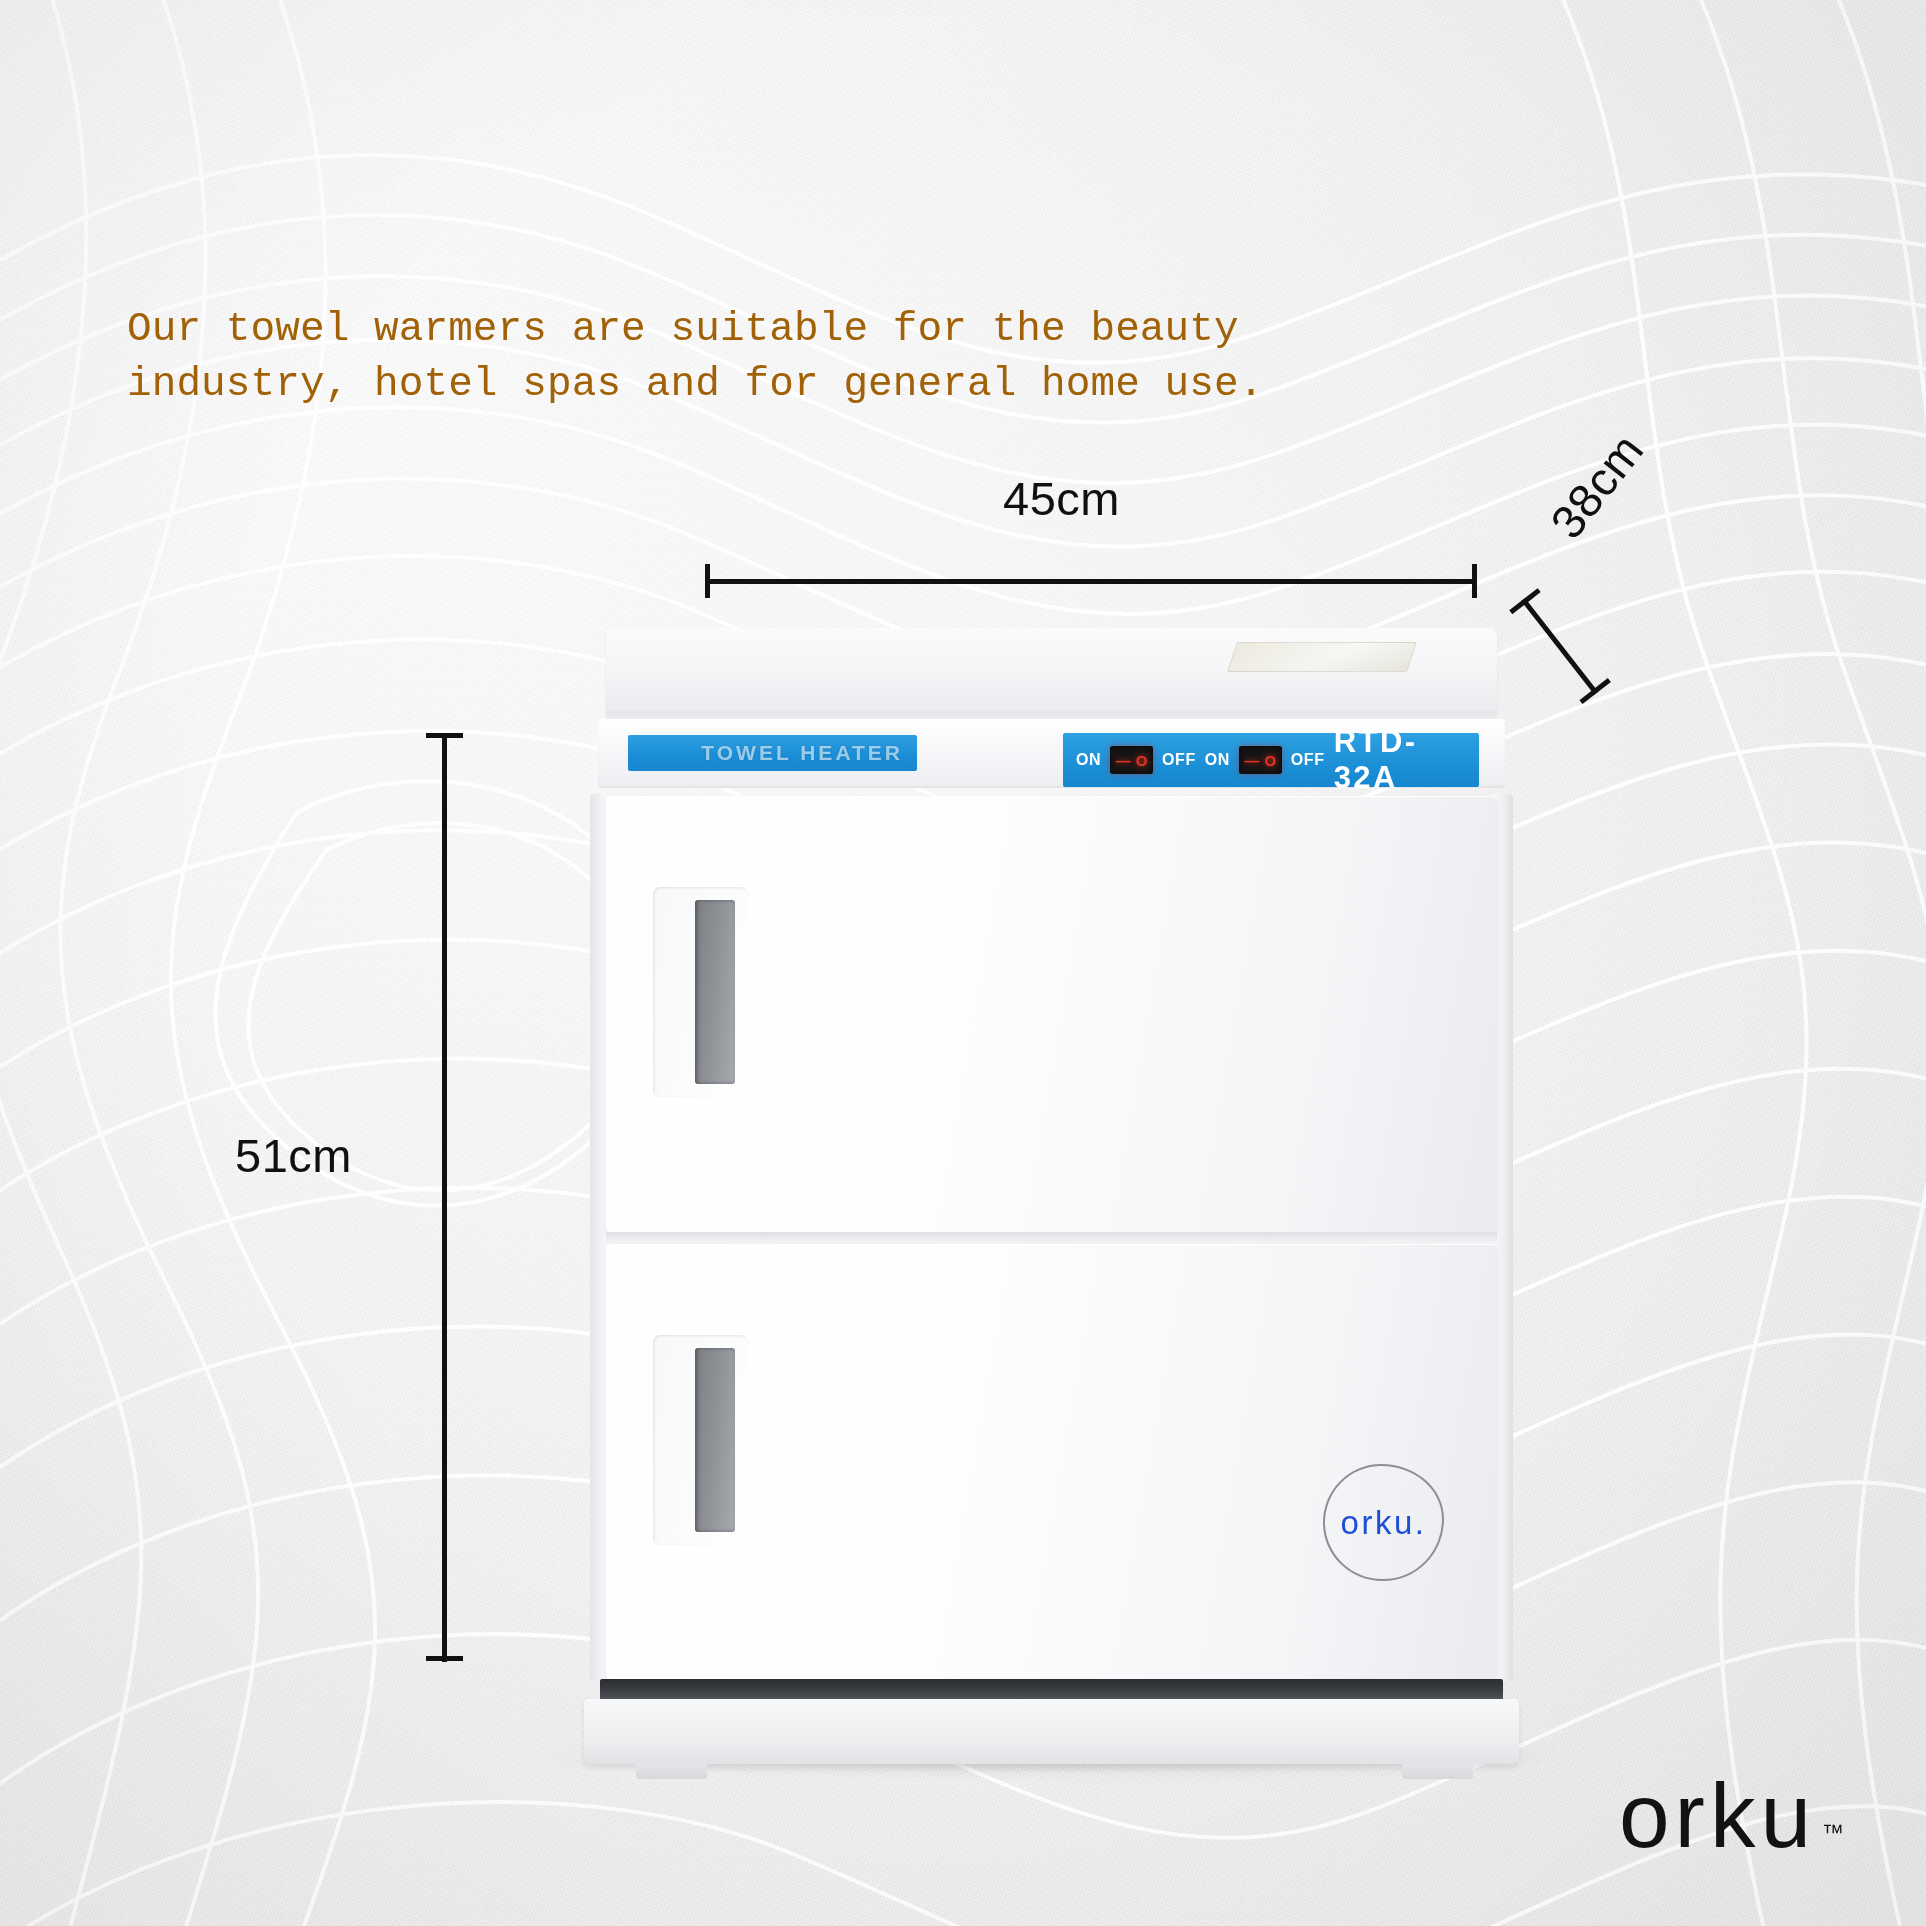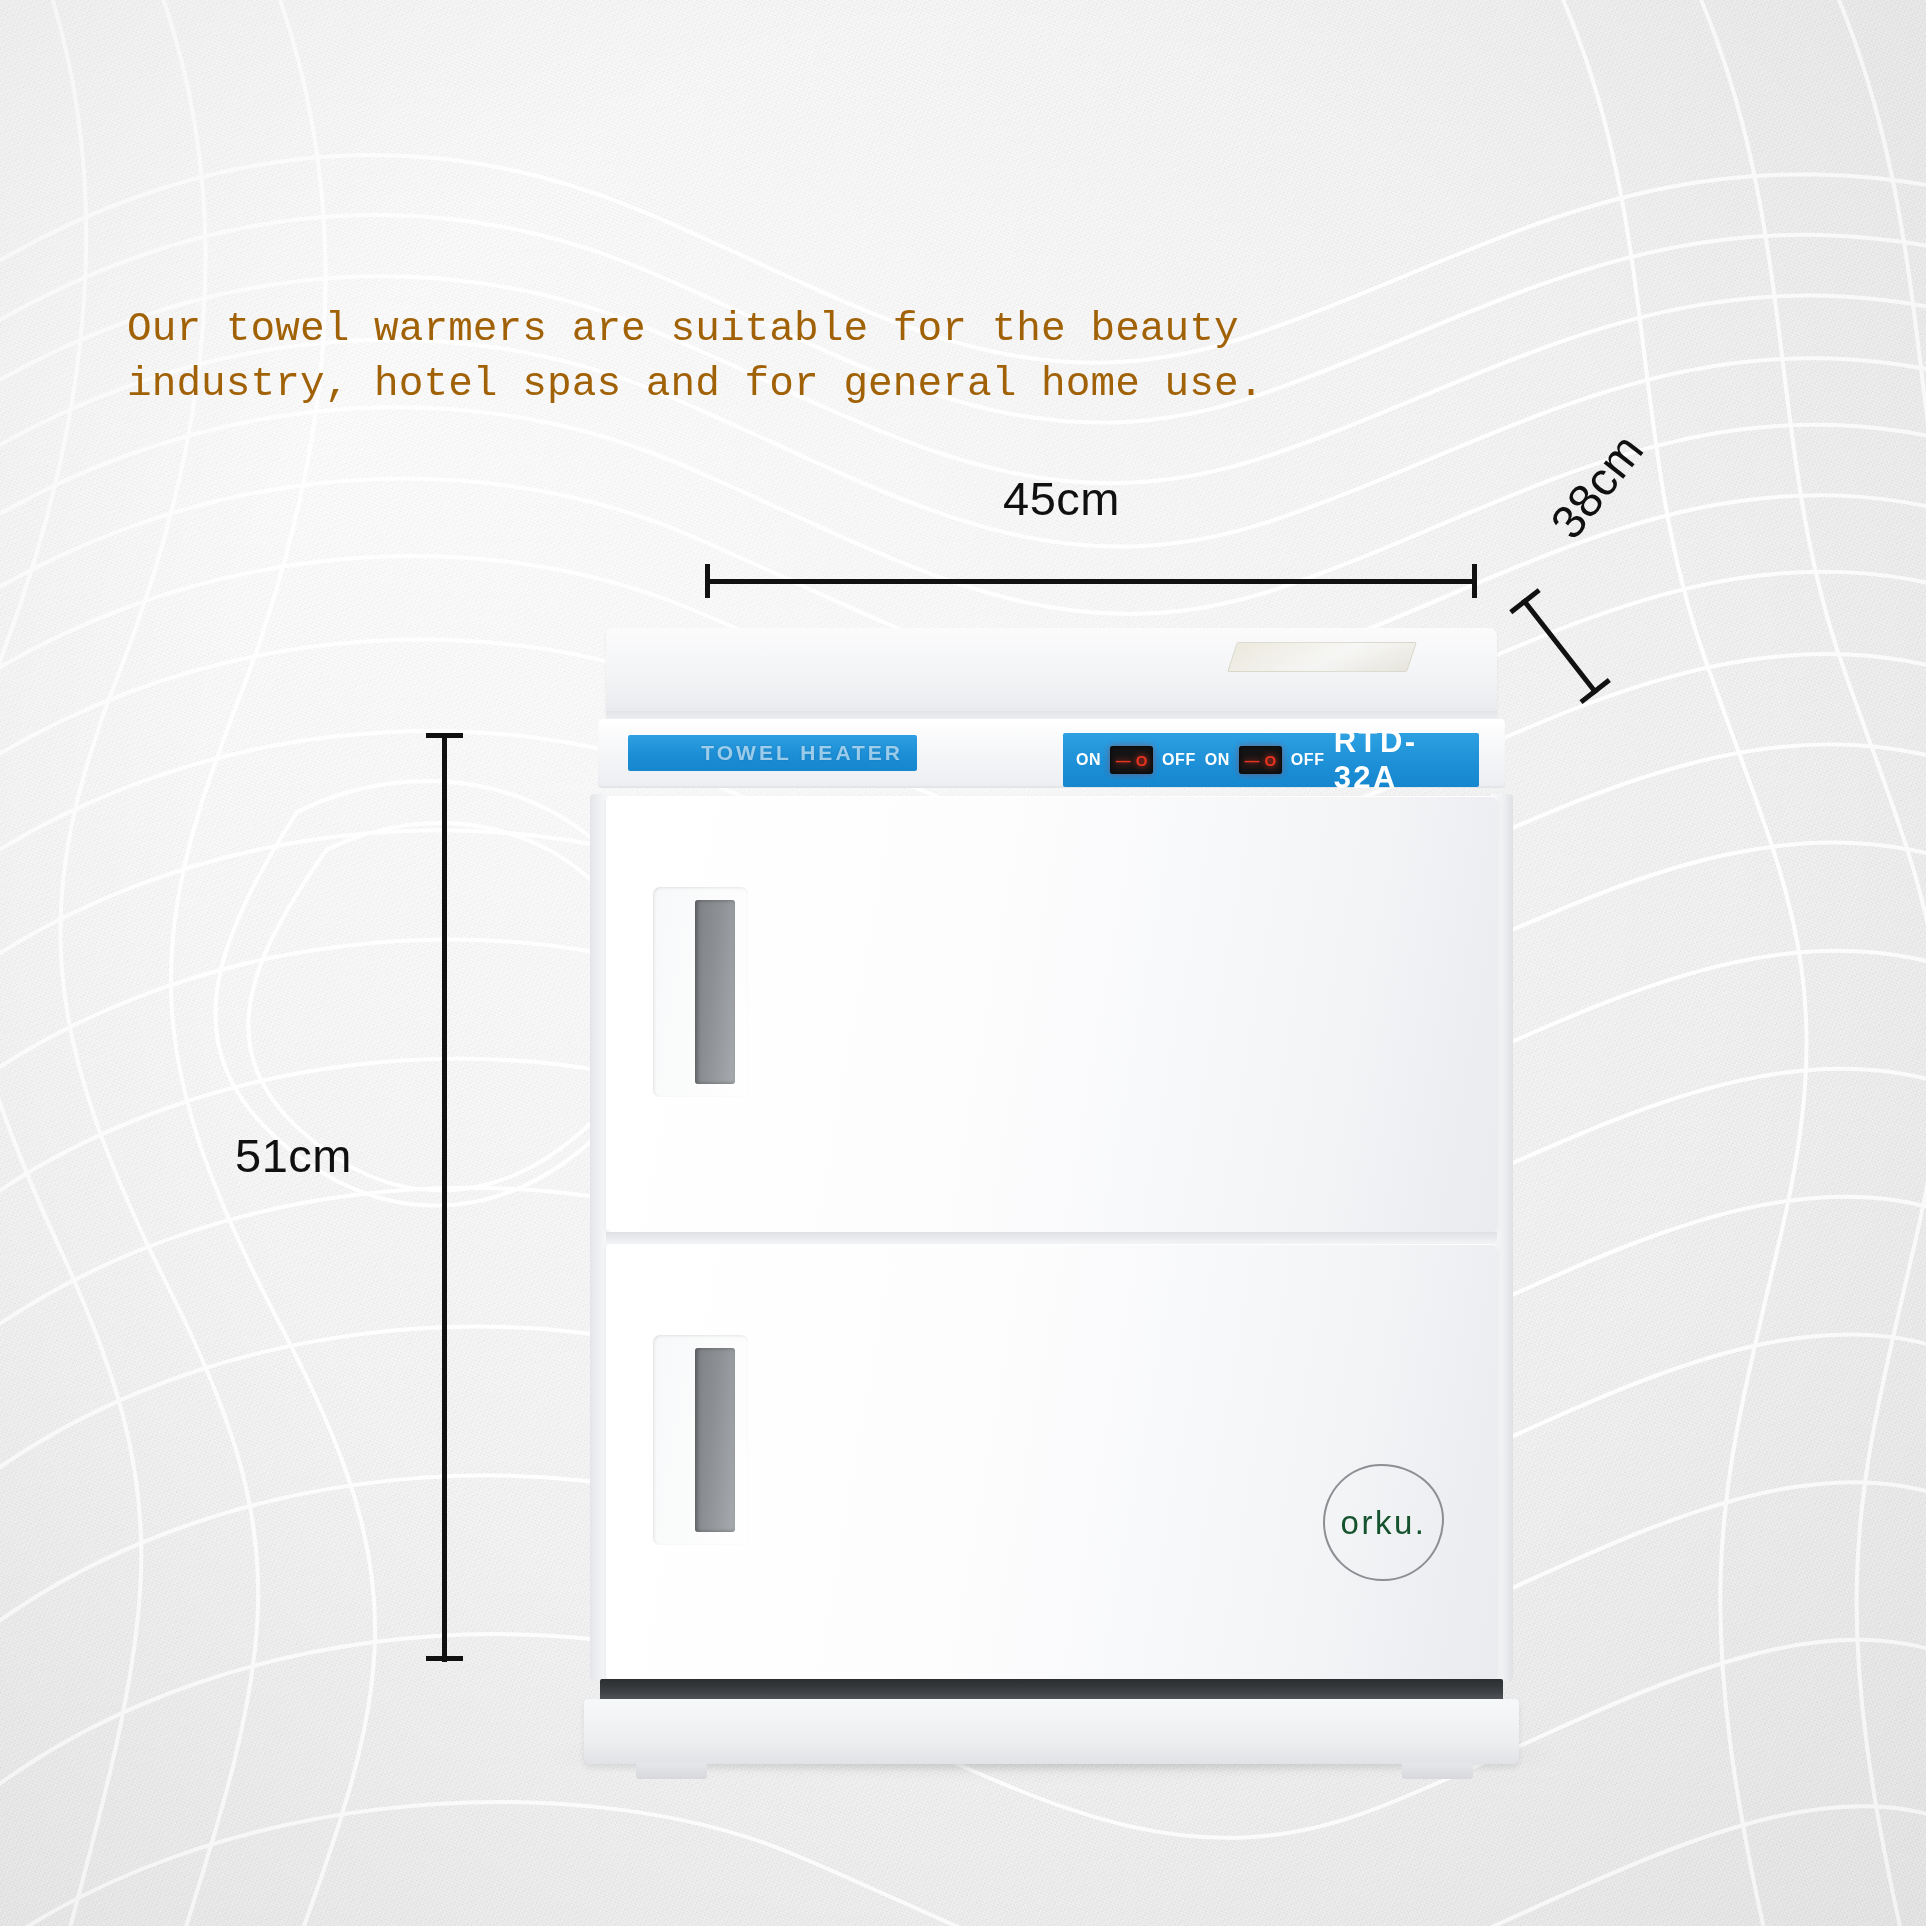--- a/index.html
+++ b/index.html
@@ -271,21 +271,21 @@
     border-radius: 48% 52% 50% 49% / 50% 47% 53% 50%;
     display: flex;
     align-items: center;
     justify-content: center;
   }
   .orku-badge span {
     font-family: "Liberation Sans", sans-serif;
     font-size: 33px;
     font-weight: 300;
     letter-spacing: 2.5px;
-    color: #14532d;
+    color: #1d4ed8;
   }
 
   
   .base-dark {
     position: absolute;
     left: 10px; top: 1051px;
     width: 903px; height: 22px;
     background: linear-gradient(180deg, #2b2d30 0%, #3e4145 60%, #55585c 100%);
     border-radius: 2px;
   }
@@ -449,15 +449,19 @@
     <div class="orku-badge">
       <span>orku.</span>
     </div>
 
     <div class="base-dark"></div>
     <div class="base-body"></div>
     <div class="foot foot-l"></div>
     <div class="foot foot-r"></div>
   </div>
 
+  <div class="brand">
+    <span class="word">orku</span>
+    <span class="tm">™</span>
+  </div>
 
 </div>
 
 
 </body></html>

